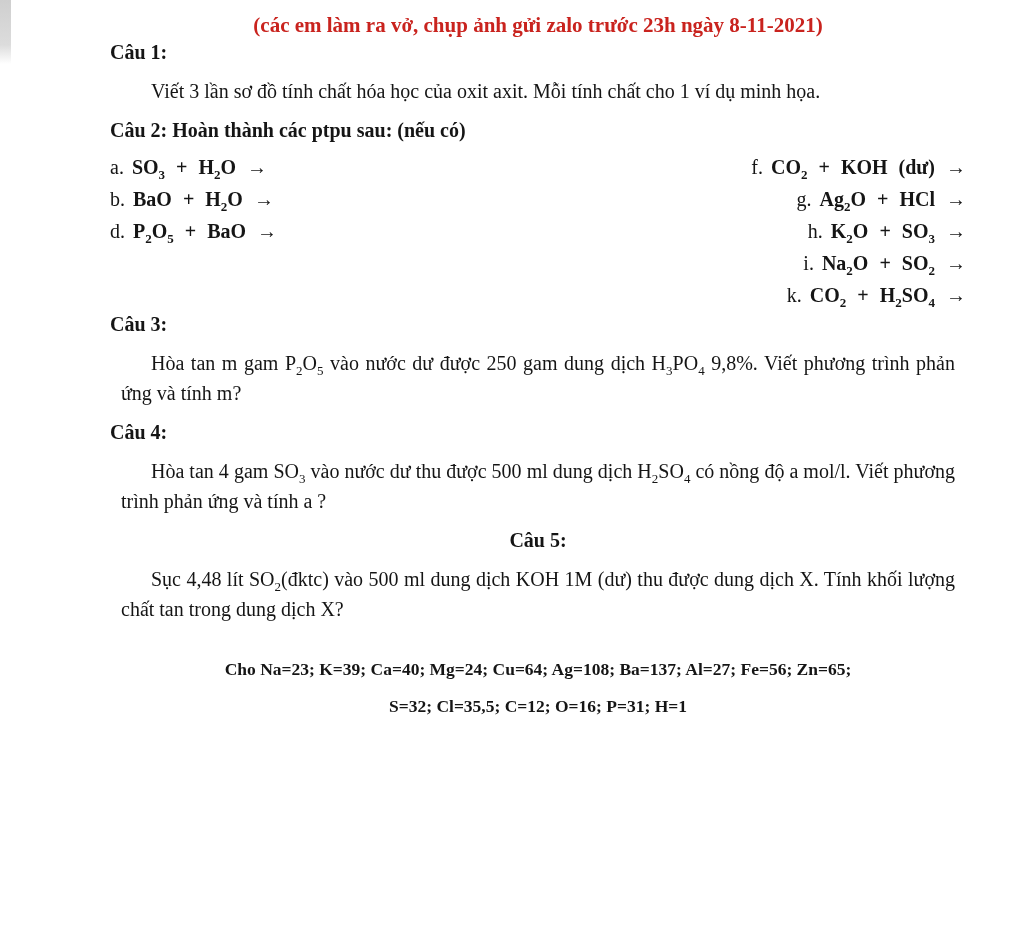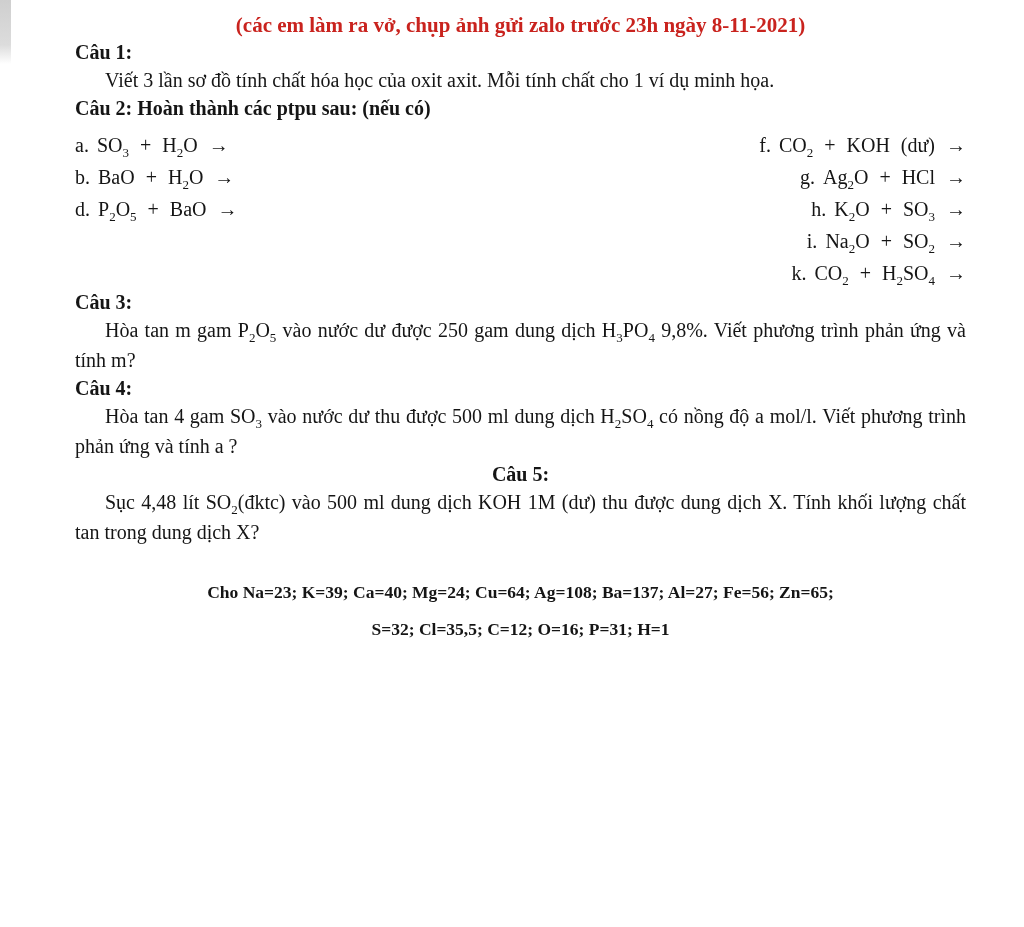--- a/index.html
+++ b/index.html
@@ -11,21 +11,21 @@
     font-family: "Liberation Serif", "DejaVu Serif", serif;
     color: #151515;
     overflow: hidden;
   }
   .scan-edge {
     position: absolute;
     left: 0; top: 0;
     width: 11px; height: 64px;
     background: linear-gradient(to bottom, #cfcfcf 0%, #dcdcdc 70%, rgba(220,220,220,0) 100%);
   }
-  .content { padding: 0 58px 0 75px; }
+  .content { padding: 0 58px 0 110px; }
   .doc-title {
     margin: 12px 0 0 0;
     text-align: center;
     font-size: 21px;
     font-weight: bold;
     color: #c9231e;
     line-height: 27px;
   }
   h2.q-heading {
     font-size: 20px;
@@ -34,21 +34,21 @@
     line-height: 26px;
   }
   .q1-heading { margin-top: 21px; }
   .q2-heading { margin-top: 17px; }
   .q3-heading { margin-top: 8px; }
   .q4-heading { margin-top: 14px; }
   .q5-heading { margin-top: 12px; text-align: center; }
   .q6-heading { margin-top: 10px; color: #c9231e; padding-left: 7px; }
   p.q-body {
     font-size: 20px;
-    margin: 0;
+    margin: 11px;
     line-height: 30px;
     text-indent: 30px;
   }
   p.justify { text-align: justify; }
   .q1-body { margin-top: 10px; line-height: 27px; }
   .q3-body { margin-top: 6px; }
   .q4-body { margin-top: 8px; }
   .q5-body { margin-top: 6px; }
   .q6-body { margin-top: 10px; }
   .eq-grid {
@@ -56,21 +56,21 @@
     margin-top: 8px;
   }
   .eq-col-left { flex: 0 0 493px; }
   .eq-col-right { flex: 1 1 auto; text-align: right; }
   .eq-row {
     font-size: 20px;
     line-height: 32px;
     white-space: nowrap;
   }
   .eq-label { display: inline-block; margin-right: 8px; }
-  .eq-formula { word-spacing: 6px; }
+  .eq-formula { word-spacing: 6px; font-weight: bold; }
   .eq-formula sub { font-size: 13px; line-height: 0; }
   p.q-body sub { font-size: 13px; line-height: 0; }
   .footer-line {
     margin: 0;
     text-align: center;
     font-weight: bold;
     font-size: 17.5px;
     line-height: 22px;
   }
   .footer-line-1 { margin-top: 34px; }

